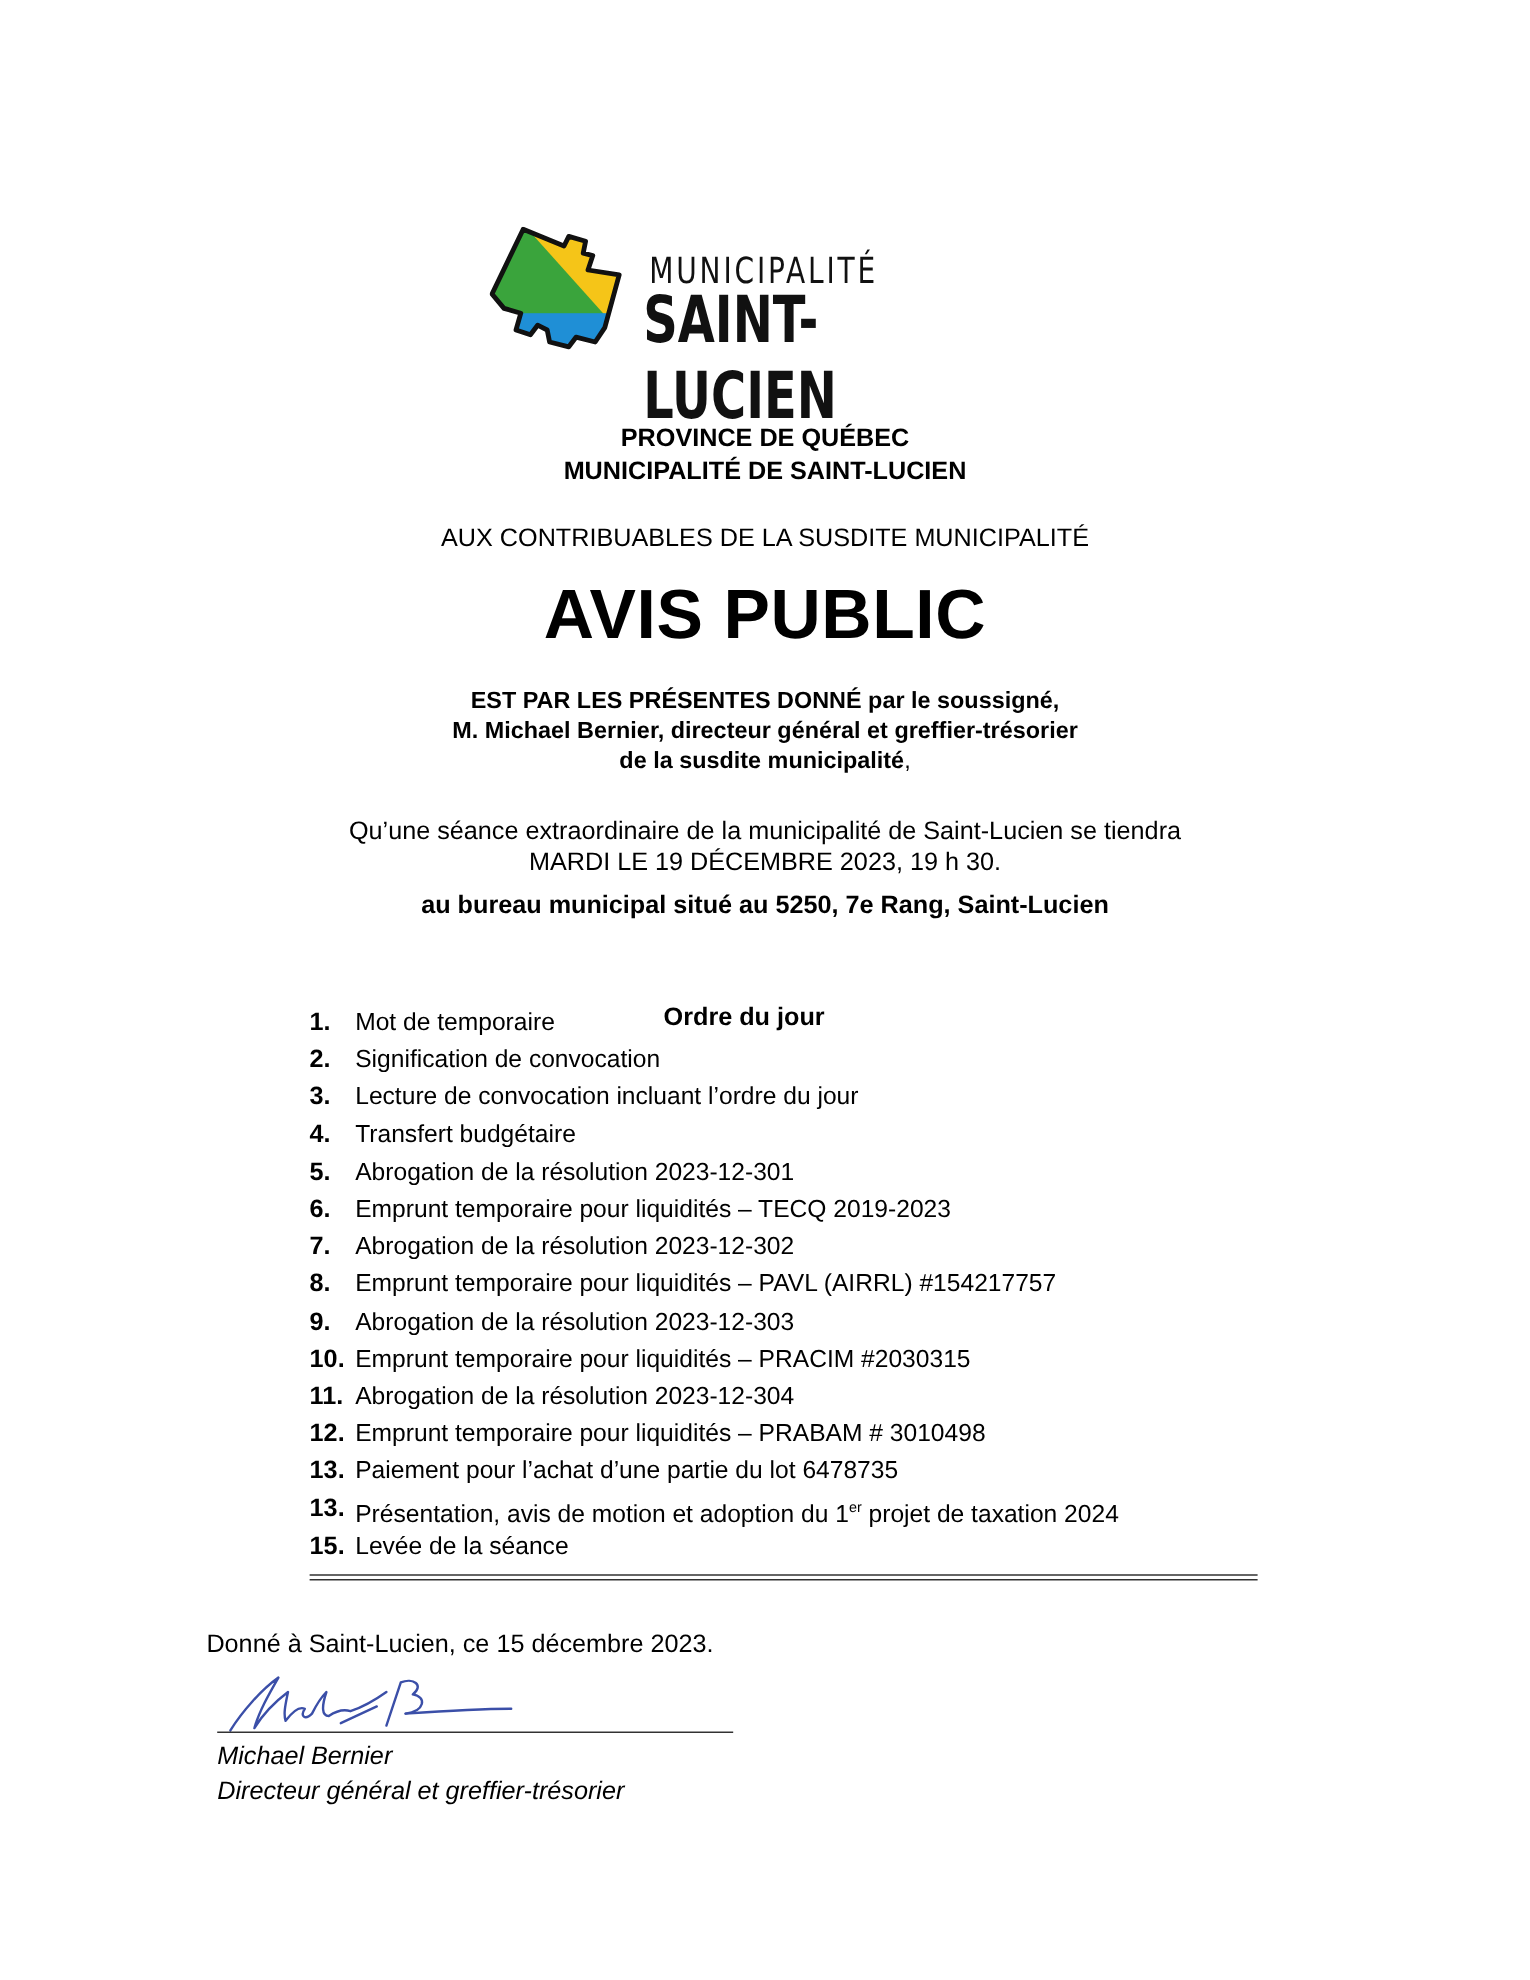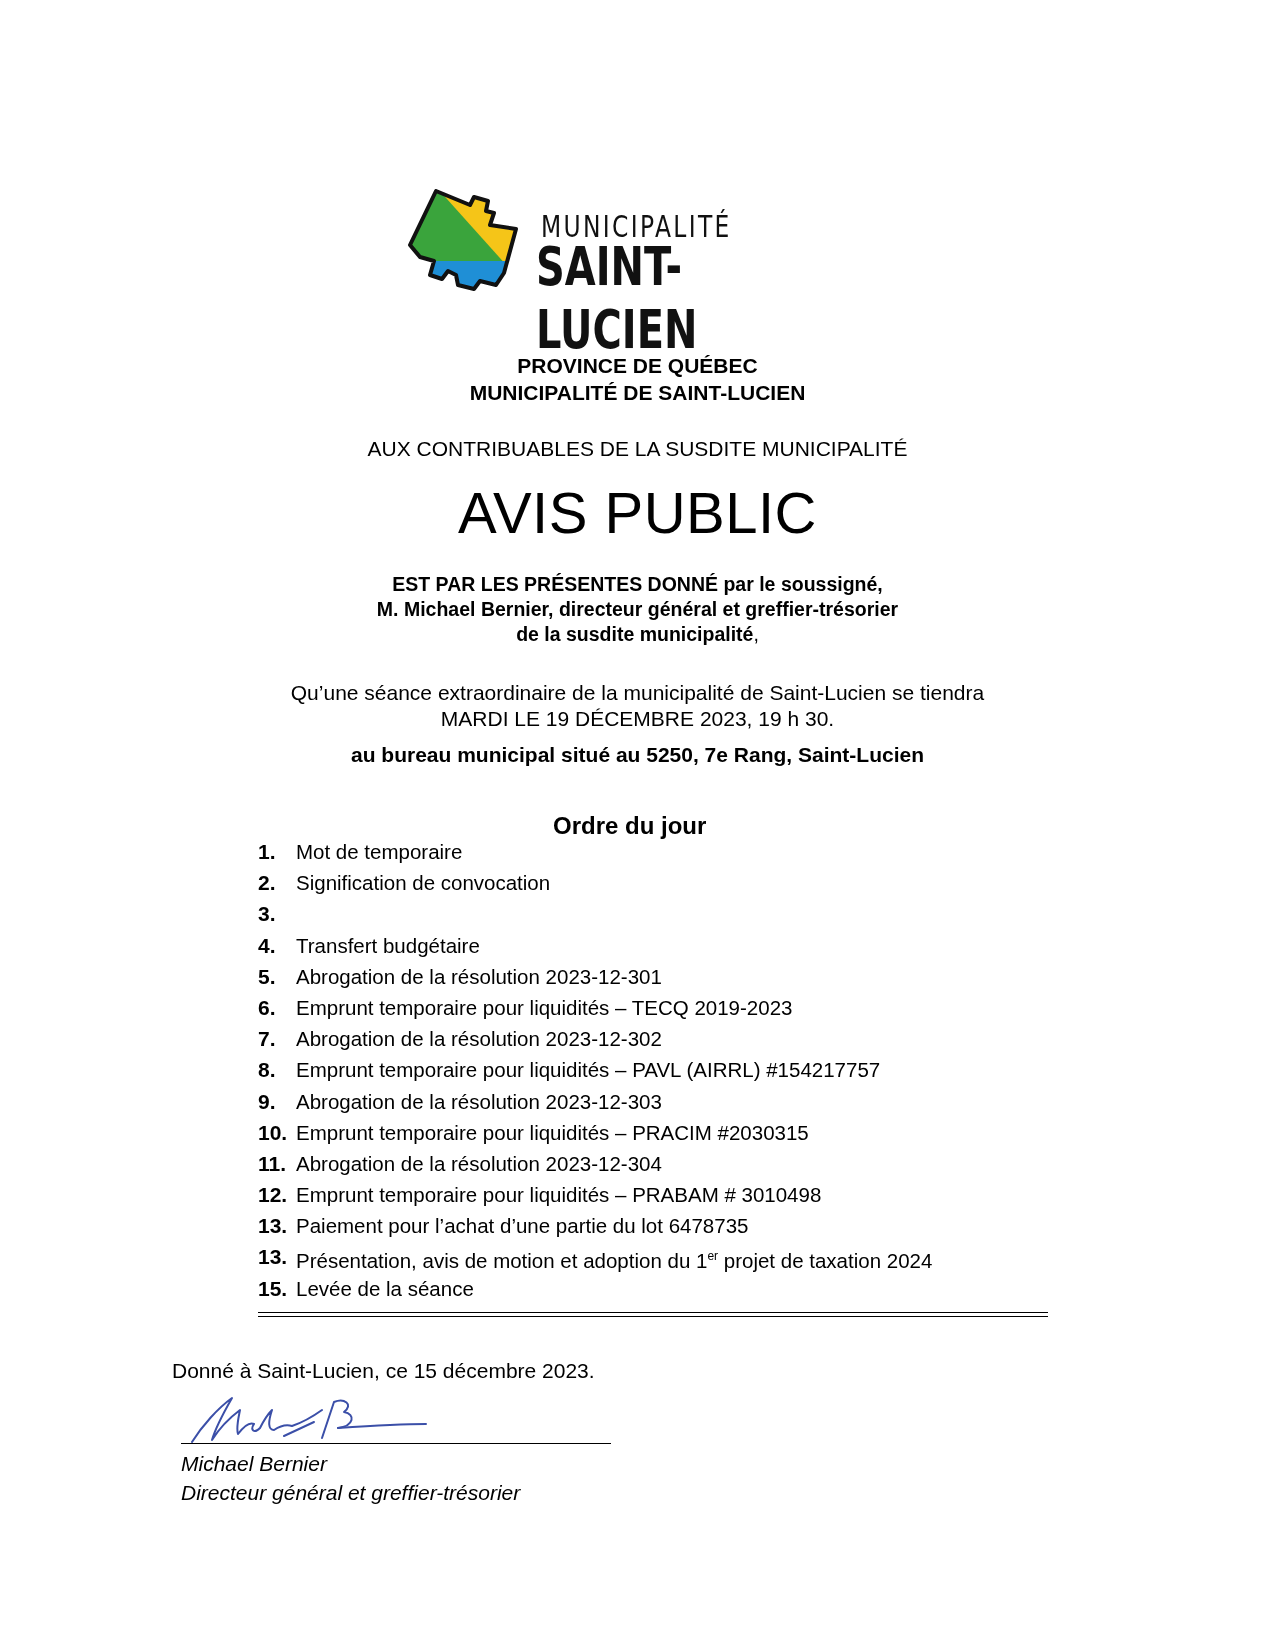--- a/index.html
+++ b/index.html
@@ -7,26 +7,26 @@
   .page { position: absolute; left: 0; top: 0; width: 1275px; height: 1650px; margin-top: 44px; }
 
   .logo { position: absolute; left: 408px; top: 145px; width: 420px; height: 110px; }
   .logo svg { position: absolute; left: 0; top: 0; }
   .logo-small { position: absolute; left: 133px; top: 20px; font-family: "DejaVu Sans", sans-serif; font-size: 30px; letter-spacing: 3px; font-weight: normal; color: #111; transform: scaleX(0.78); transform-origin: left center; }
   .logo-big { position: absolute; left: 128px; top: 46px; font-family: "DejaVu Sans", sans-serif; font-size: 54px; font-weight: bold; color: #111; transform: scaleX(0.74); transform-origin: left center; letter-spacing: 0px; }
 
   .center { position: absolute; left: 0; width: 1275px; text-align: center; }
   .h-prov { top: 308px; font-size: 21px; font-weight: bold; line-height: 27px; }
   .h-contrib { top: 393px; font-size: 21px; font-weight: normal; }
-  .h-avis { top: 435px; font-size: 58px; font-weight: normal; letter-spacing: 0.5px; }
+  .h-avis { top: 435px; font-size: 58px; font-weight: bold; letter-spacing: 0.5px; }
   .intro { top: 528px; font-size: 19.5px; line-height: 25px; }
   .intro b { font-weight: bold; }
   .seance { top: 636px; font-size: 21px; line-height: 26px; }
   .bureau { top: 699px; font-size: 21px; font-weight: bold; }
-  .ordre-title { top: 768px; font-size: 24px; font-weight: bold; left: 600px; width: 140px; text-align: center; position: absolute; }
+  .ordre-title { top: 792px; font-size: 21px; font-weight: bold; left: 600px; width: 140px; text-align: center; position: absolute; }
 
   .agenda { position: absolute; left: 258px; top: 792px; width: 790px; margin: 0; padding: 0; list-style: none; }
   .agenda li { height: 31.2px; line-height: 31px; font-size: 20.5px; display: flex; }
   .agenda .num { width: 38px; font-weight: bold; font-size: 21px; }
   .agenda .txt { }
   .agenda sup { font-size: 12px; vertical-align: 8px; }
 
   .rule1 { position: absolute; left: 258px; top: 1268px; width: 790px; height: 1px; background: #000; }
   .rule2 { position: absolute; left: 258px; top: 1272px; width: 790px; height: 1px; background: #000; }
 
@@ -86,20 +86,21 @@
     <li>
         <span class="num">1.</span>
         <span class="txt">Mot de temporaire</span>
       </li>
     <li>
         <span class="num">2.</span>
         <span class="txt">Signification de convocation</span>
       </li>
     <li>
         <span class="num">3.</span>
+        <span class="txt">Lecture de convocation incluant l’ordre du jour</span>
       </li>
     <li>
         <span class="num">4.</span>
         <span class="txt">Transfert budgétaire</span>
       </li>
     <li>
         <span class="num">5.</span>
         <span class="txt">Abrogation de la résolution 2023-12-301</span>
       </li>
     <li>

